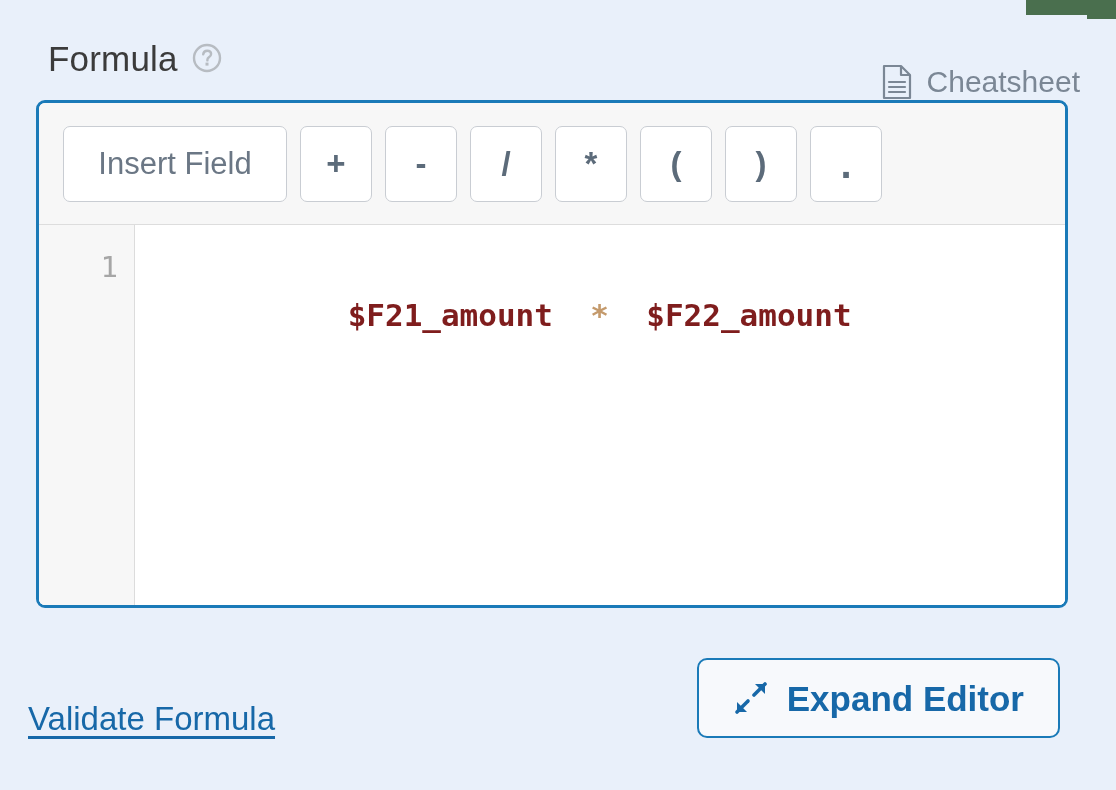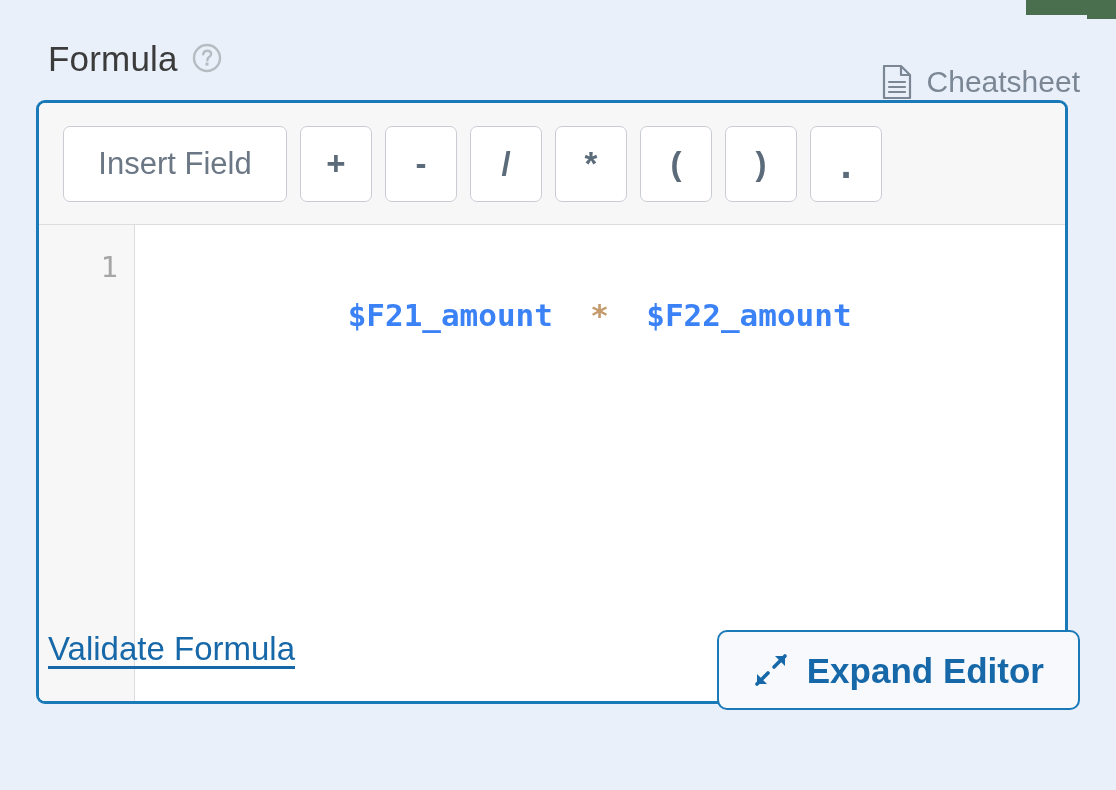--- a/index.html
+++ b/index.html
@@ -93,21 +93,21 @@
     align-items: center;
     justify-content: center;
   }
 
   
   .editor-shell {
     position: absolute;
     left: 36px;
     top: 100px;
     width: 1032px;
-    height: 604px;
+    height: 508px;
     border: 3px solid #1a7ab8;
     border-radius: 9px;
     background: #ffffff;
     box-sizing: border-box;
     overflow: hidden;
   }
 
   
   .toolbar {
     height: 122px;
@@ -175,32 +175,32 @@
     flex: 1 1 auto;
     padding: 18px 0 0 26px;
     background: #ffffff;
   }
   .code-line {
     font-family: "DejaVu Sans Mono", monospace;
     font-size: 31px;
     line-height: 48px;
     white-space: pre;
   }
-  .tok-var { color: #3b82f6; font-weight: 600; }
+  .tok-var { color: #7f1d1d; font-weight: 600; }
   .tok-op  { color: #c49a6c; font-weight: 600; }
 
   
   .footer {
     position: absolute;
-    left: 48px;
+    left: 28px;
     top: 630px;
     width: 1032px;
     height: 108px;
     display: flex;
-    align-items: flex-start;
+    align-items: flex-end;
     justify-content: space-between;
   }
   .validate-link {
     font-size: 33px;
     color: #1768a8;
     text-decoration: underline;
     text-underline-offset: 6px;
     cursor: pointer;
     font-weight: 400;
   }

